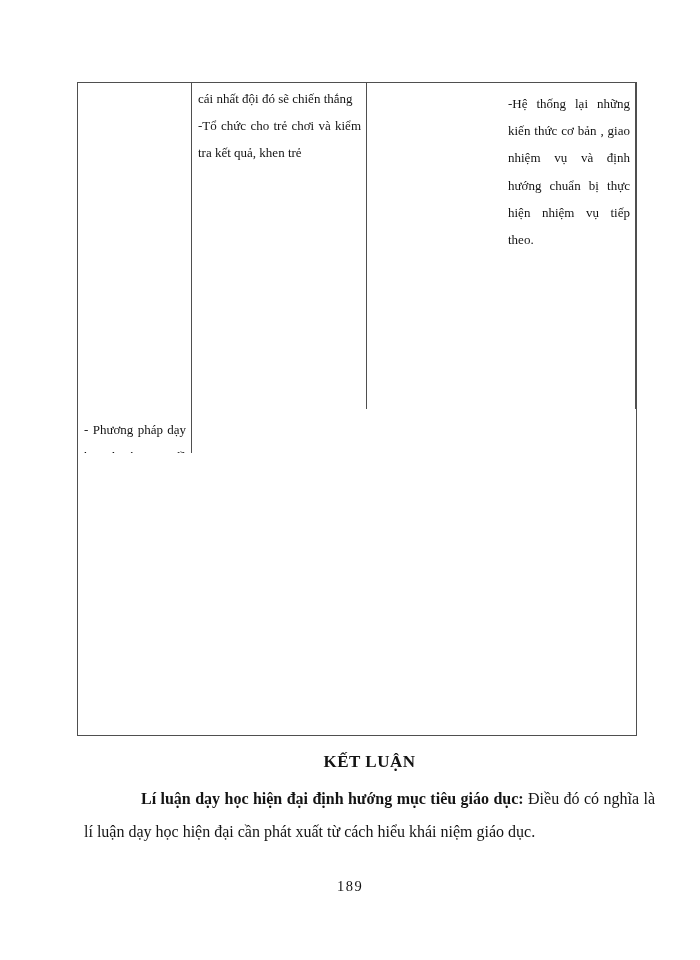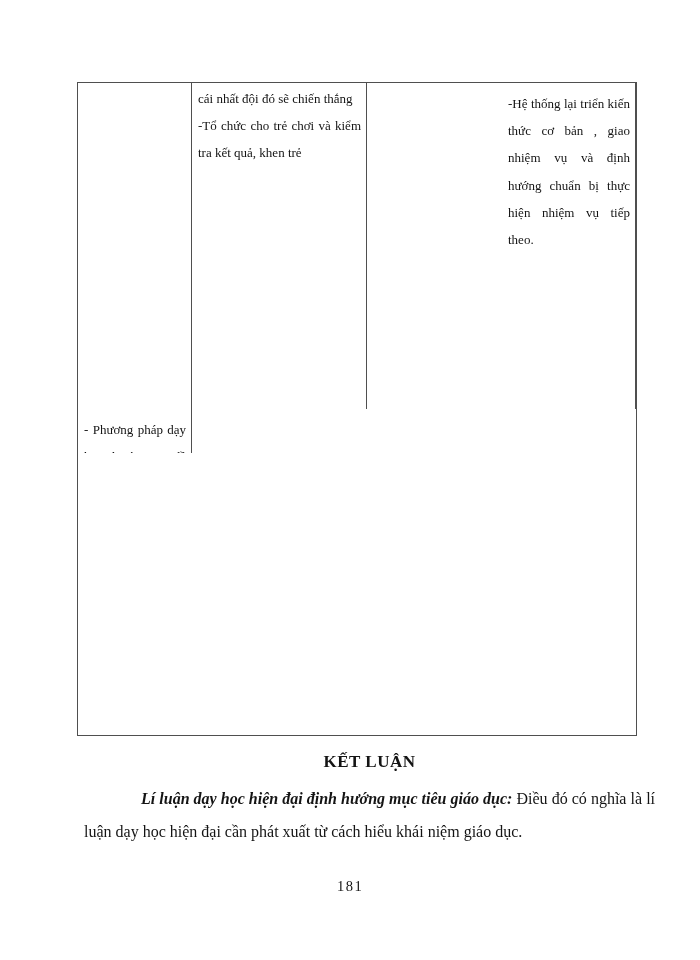--- a/index.html
+++ b/index.html
@@ -64,21 +64,21 @@
     font-size: 17px;
     letter-spacing: 0.5px;
     margin-bottom: 10px;
   }
   .conclusion-par {
     font-size: 16px;
     line-height: 33px;
     text-align: justify;
     text-indent: 57px;
   }
-  .lead-bold { font-weight: bold; font-style: italic; }
+  .lead-bold { font-weight: bold; }
   .page-number {
     position: absolute;
     left: 0;
     top: 878px;
     width: 100%;
     text-align: center;
     font-size: 14.5px;
     letter-spacing: 1.5px;
   }
 </style>
@@ -88,27 +88,27 @@
 <div class="page">
 
   <div class="doc-table">
 
     <div class="cell br"></div>
     <div class="cell br">cái nhất đội đó sẽ chiến thắng
 -Tổ chức cho trẻ chơi và kiểm tra kết quả, khen trẻ</div>
     <div class="cell"></div>
 
 
-    <div class="cell pt br">-Hệ thống lại triển kiến thức cơ bản , giao nhiệm vụ và định hướng chuẩn bị thực hiện nhiệm vụ tiếp theo.</div>
+    <div class="cell pt br">-Hệ thống lại những kiến thức cơ bản , giao nhiệm vụ và định hướng chuẩn bị thực hiện nhiệm vụ tiếp theo.</div>
     <div class="cell pt br">- Phương pháp dạy học dự án. GV đề xuất ý tưởng hôm sau, yêu cầu sự chuẩn bị của trẻ.</div>
   </div>
 
   <div class="conclusion">
     <div class="conclusion-heading">KẾT LUẬN</div>
     <div class="conclusion-par">
       <span class="lead-bold">Lí luận dạy học hiện đại định hướng mục tiêu giáo dục:</span>
       <span>Điều đó có nghĩa là lí luận dạy học hiện đại cần phát xuất từ cách hiểu khái niệm giáo dục.</span>
     </div>
   </div>
 
-  <div class="page-number">181</div>
+  <div class="page-number">189</div>
 
 </div>
 
 </body></html>

